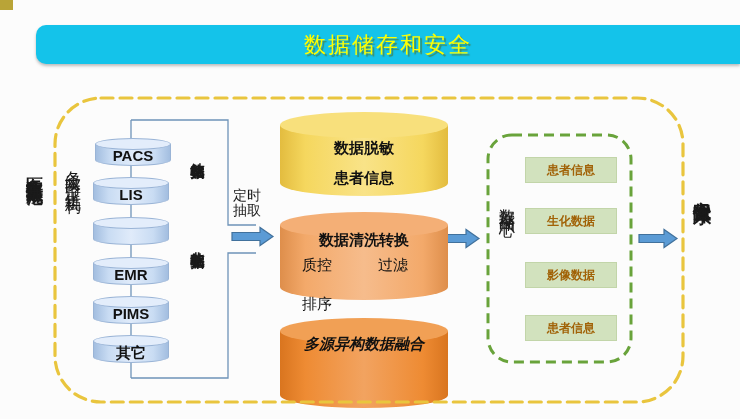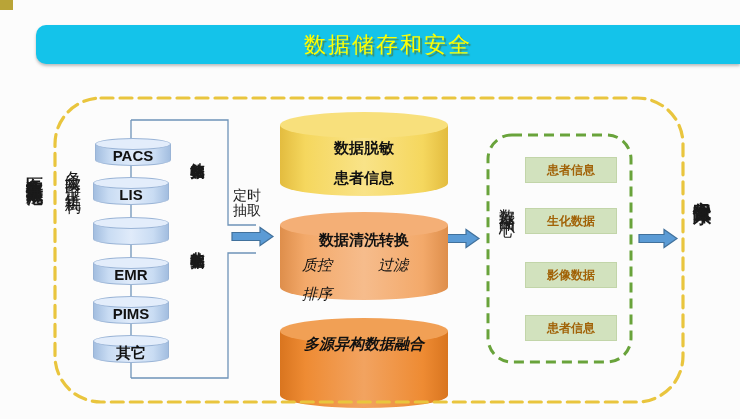--- a/index.html
+++ b/index.html
@@ -47,21 +47,21 @@
 
   .cyl-yellow .cyl-top{background:var(--yellow_cyl_top);}
   .cyl-yellow .cyl-body{background:linear-gradient(90deg,#E3BC3F,var(--yellow_cyl_body) 15%,#F9E388 50%,var(--yellow_cyl_body) 85%,#E3BC3F);}
   .cyl-orange .cyl-top{background:var(--orange_cyl_top);}
   .cyl-orange .cyl-body{background:linear-gradient(90deg,#DE8E4B,var(--orange_cyl_body) 15%,#F6BC8C 50%,var(--orange_cyl_body) 85%,#DE8E4B);}
   .cyl-deep .cyl-top{background:var(--deep_orange_cyl_top);}
   .cyl-deep .cyl-body{background:linear-gradient(90deg,#D9751F,var(--deep_orange_cyl_body) 15%,#F2A360 50%,var(--deep_orange_cyl_body) 85%,#D9751F);}
 
   .cyl-title{font-size:15px;font-weight:700;color:#111;text-align:center;}
   .cyl-line{font-size:15px;font-weight:700;color:#111;}
-  .cyl-items{display:grid;grid-template-columns:76px 60px;justify-content:center;row-gap:6px;width:100%;font-style:italic;}
+  .cyl-items{display:grid;grid-template-columns:76px 60px;justify-content:center;row-gap:16px;width:100%;}
   .cyl-items span{font-size:15px;font-weight:500;line-height:23px;padding-left:6px;text-align:left;color:#111;}
 
   .storage-box{position:absolute;left:525px;width:92px;height:26px;background:var(--green_box_bg);
     border:1px solid #C2D5A9;box-sizing:border-box;z-index:3;
     display:flex;align-items:center;justify-content:center;font-size:12px;font-weight:700;color:#a16207;}
 </style>
 </head>
 <body>
 
 <div class="stage">

